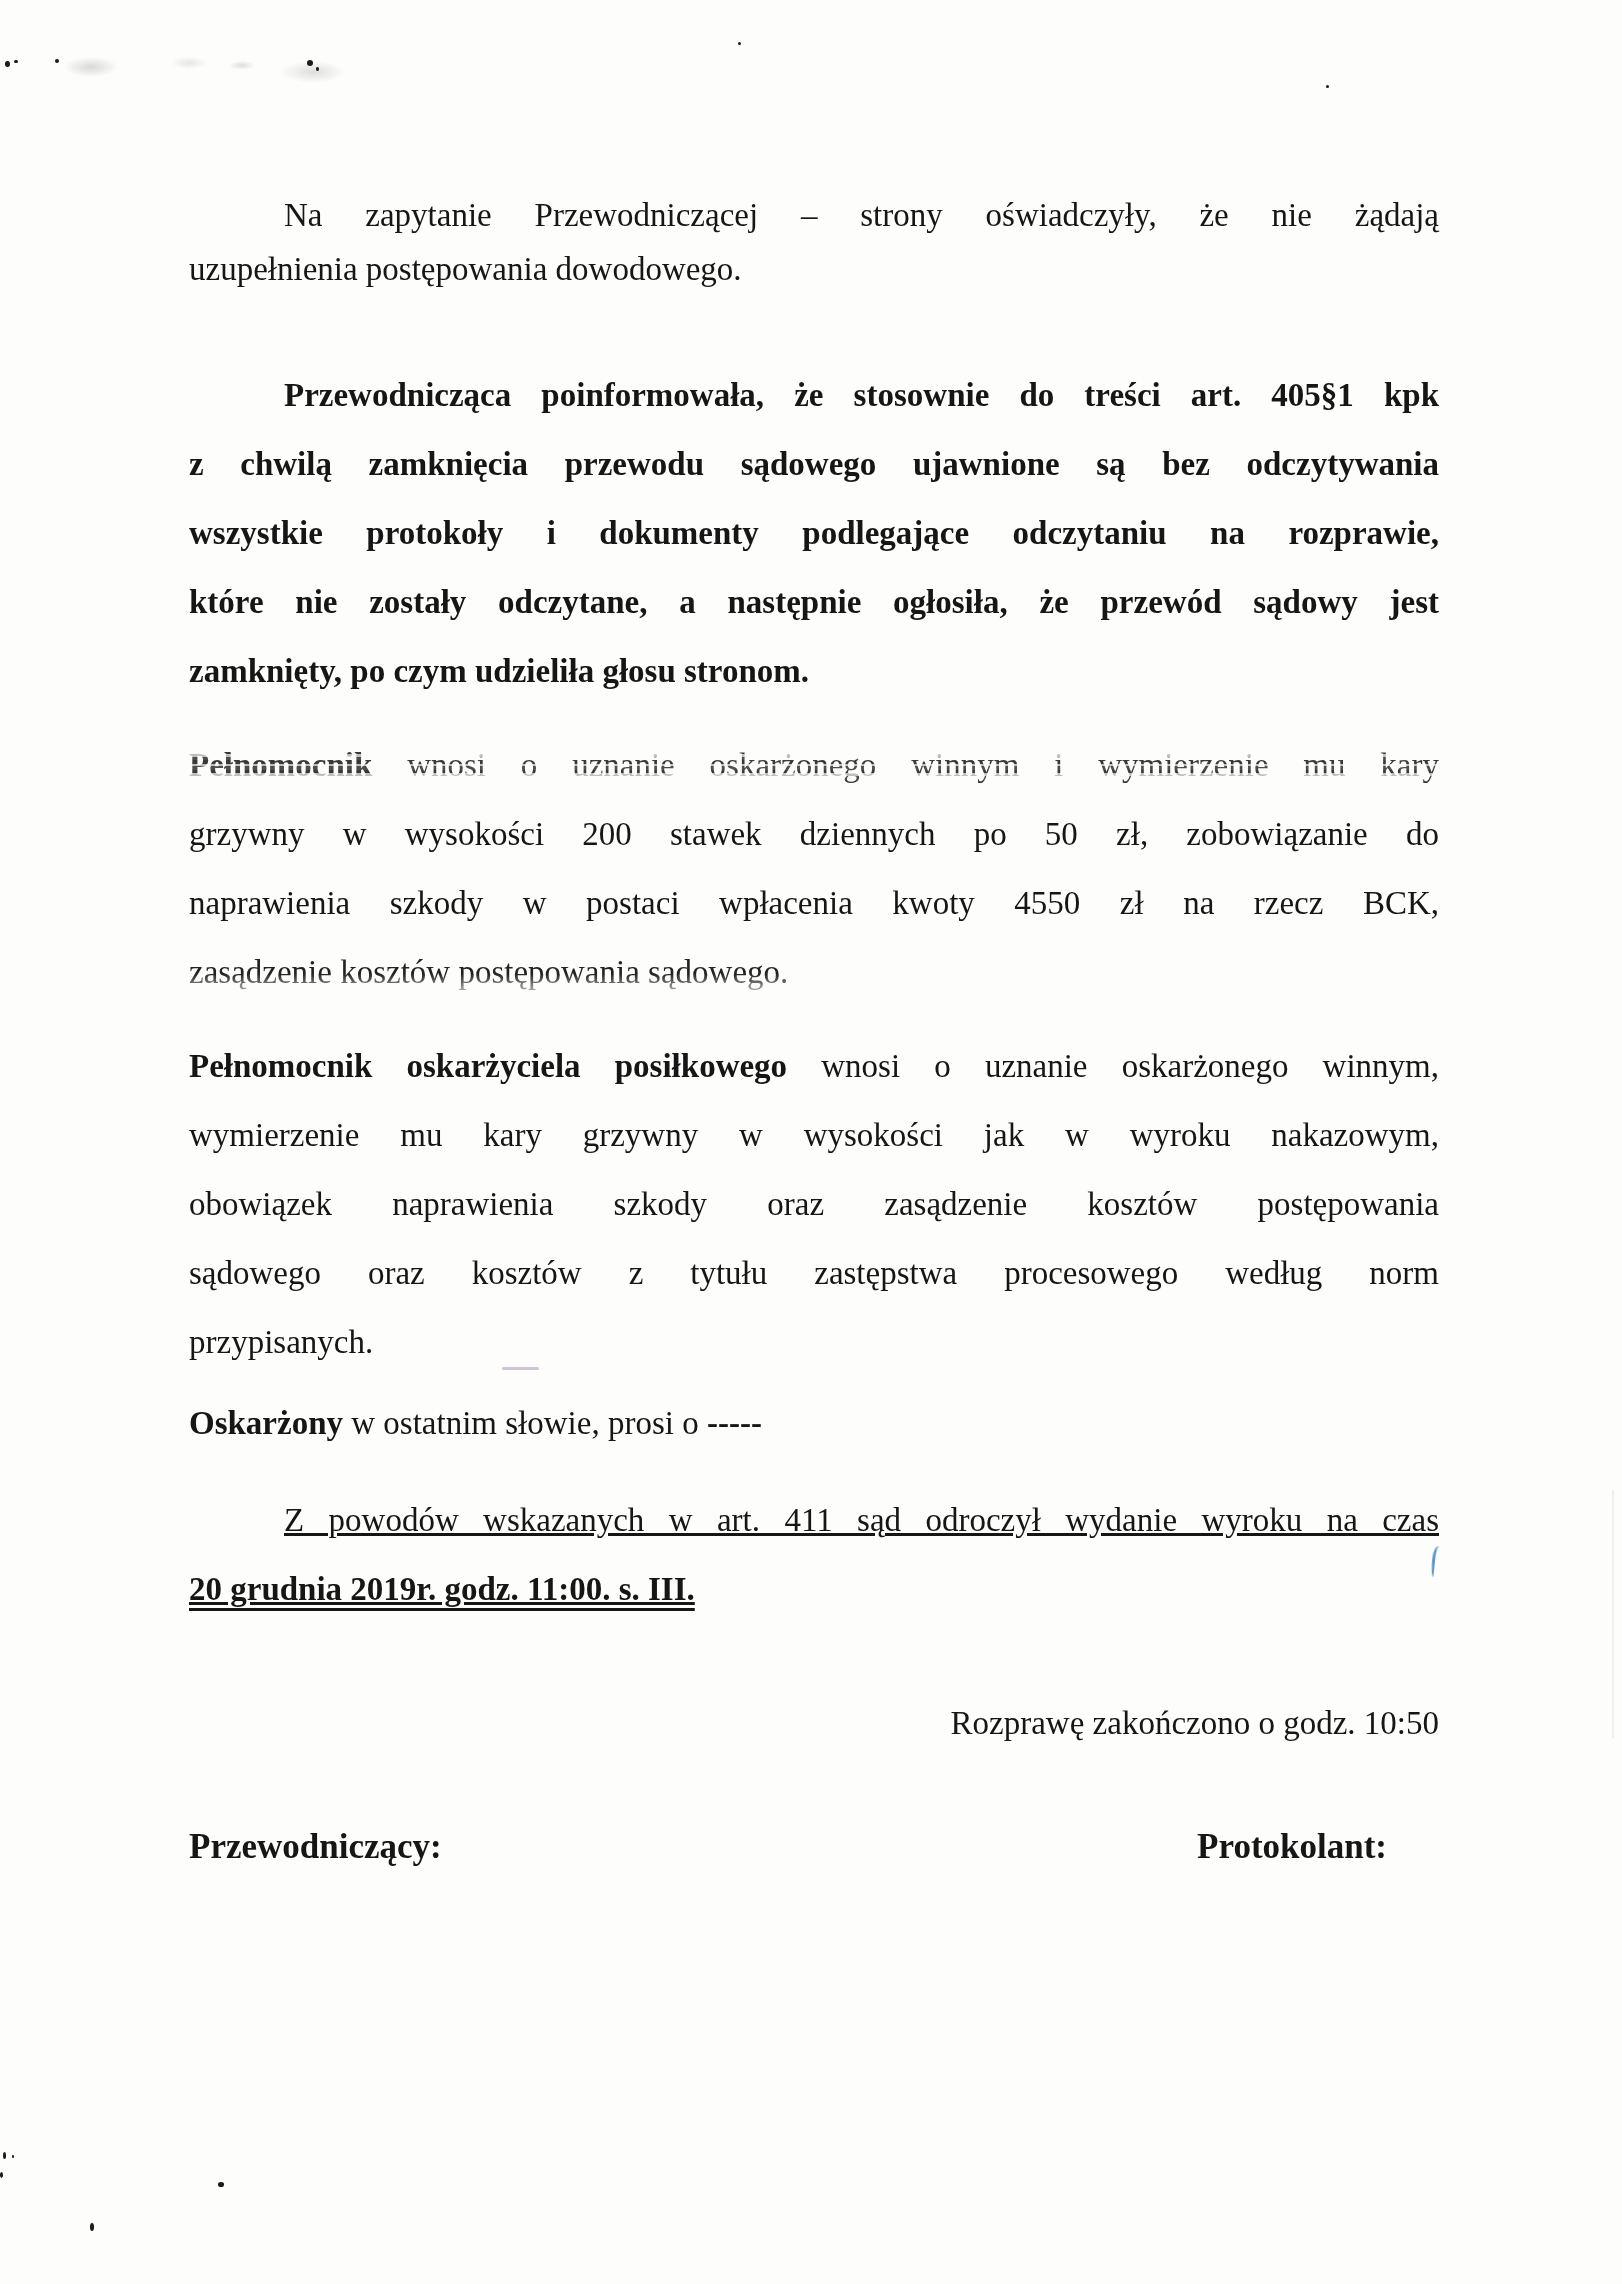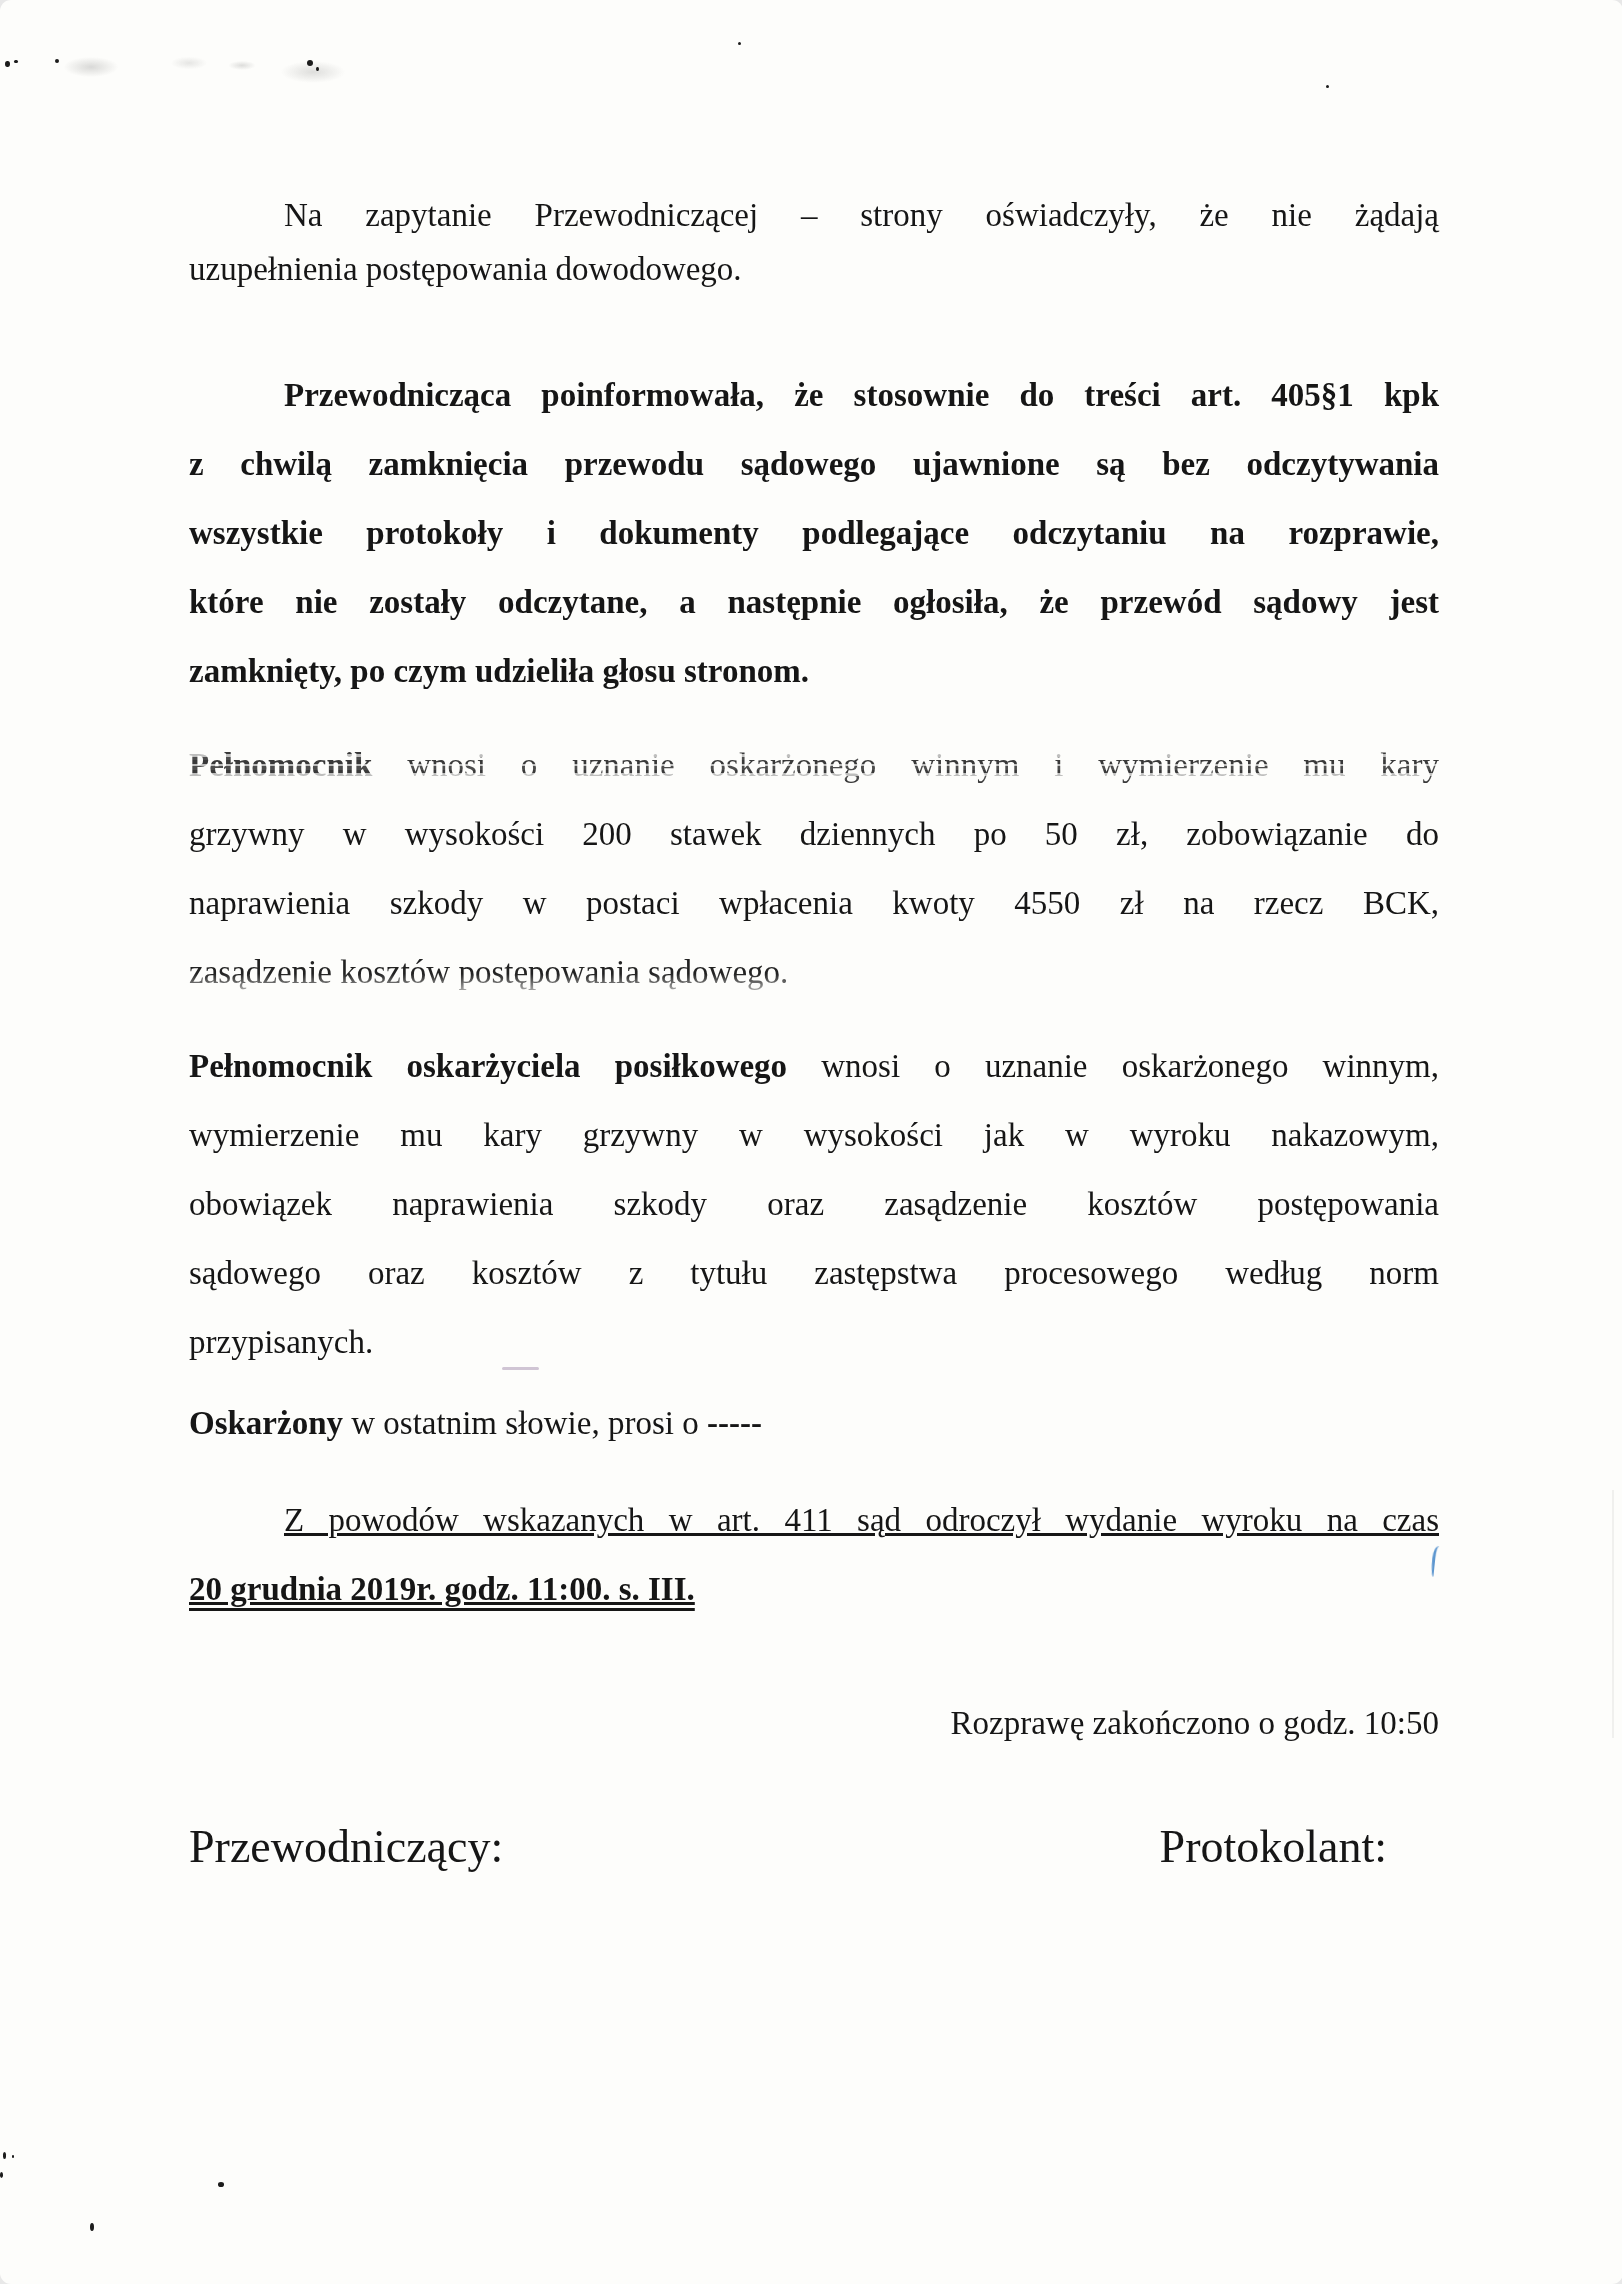--- a/index.html
+++ b/index.html
@@ -9,21 +9,20 @@
     background: #e8e8e8;
   }
   .page {
     position: relative;
     width: 1623px;
     height: 2284px;
     background: #fdfdfb;
     overflow: hidden;
     font-family: "Liberation Serif", "DejaVu Serif", serif;
     color: #161616;
-    border-radius: 11px;
   }
   .content {
     position: absolute;
     left: 189px;
     top: 188px;
     width: 1250px;
   }
   .para {
     font-size: 33px;
     line-height: 69px;
@@ -73,23 +72,23 @@
   .closing-line {
     margin-top: 65px;
     font-size: 33px;
     line-height: 69px;
     text-align: right;
   }
   .signature-row {
     margin-top: 54px;
     display: flex;
     justify-content: space-between;
-    font-size: 46px;
+    font-size: 35px;
     line-height: 69px;
-    font-weight: normal;
+    font-weight: bold;
     padding-right: 52px;
   }
   
   .speck {
     position: absolute;
     background: #1c1c1c;
     border-radius: 50%;
   }
   .smudge {
     position: absolute;

